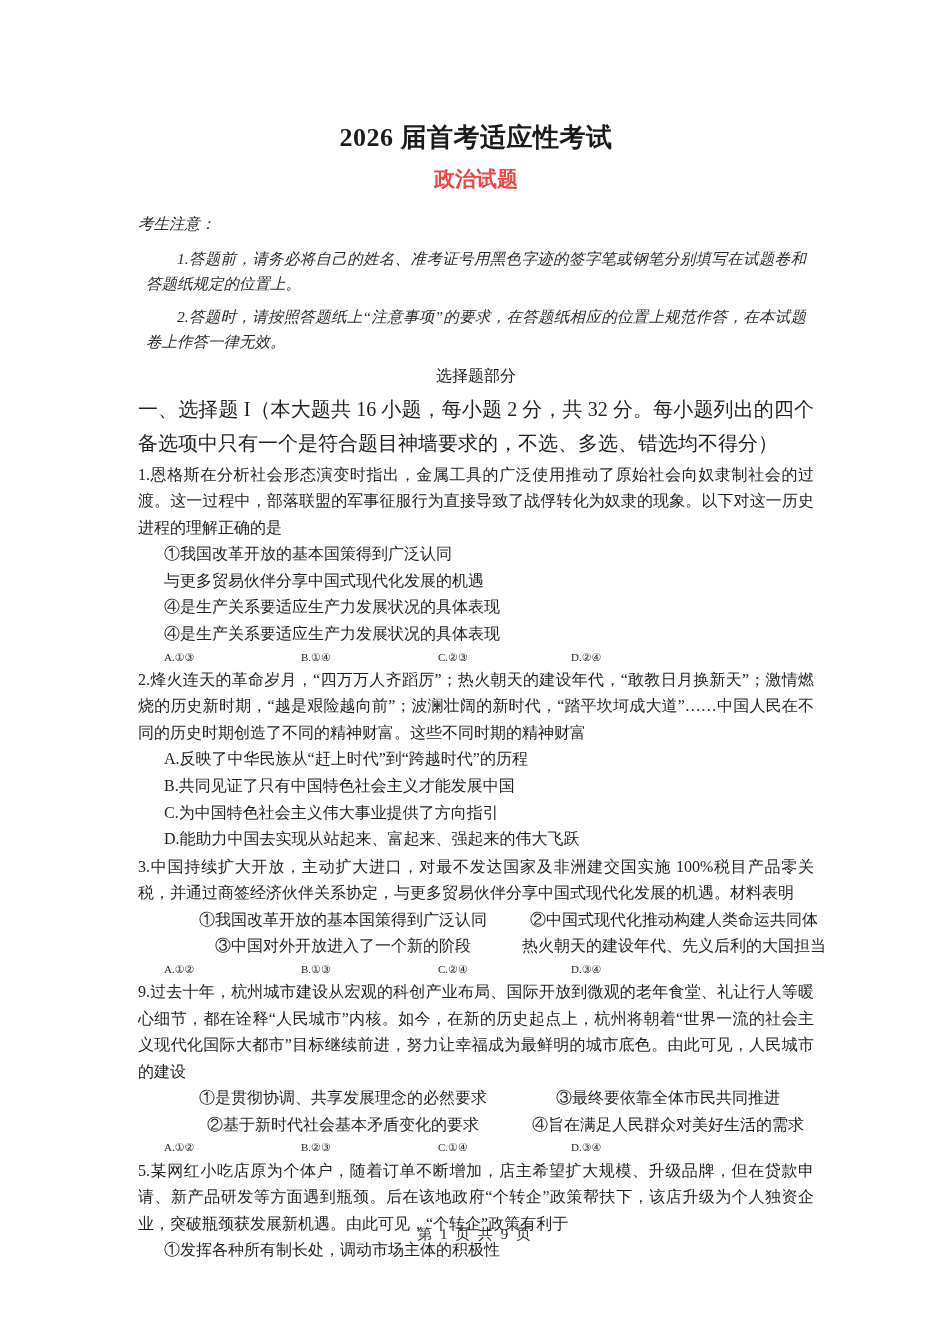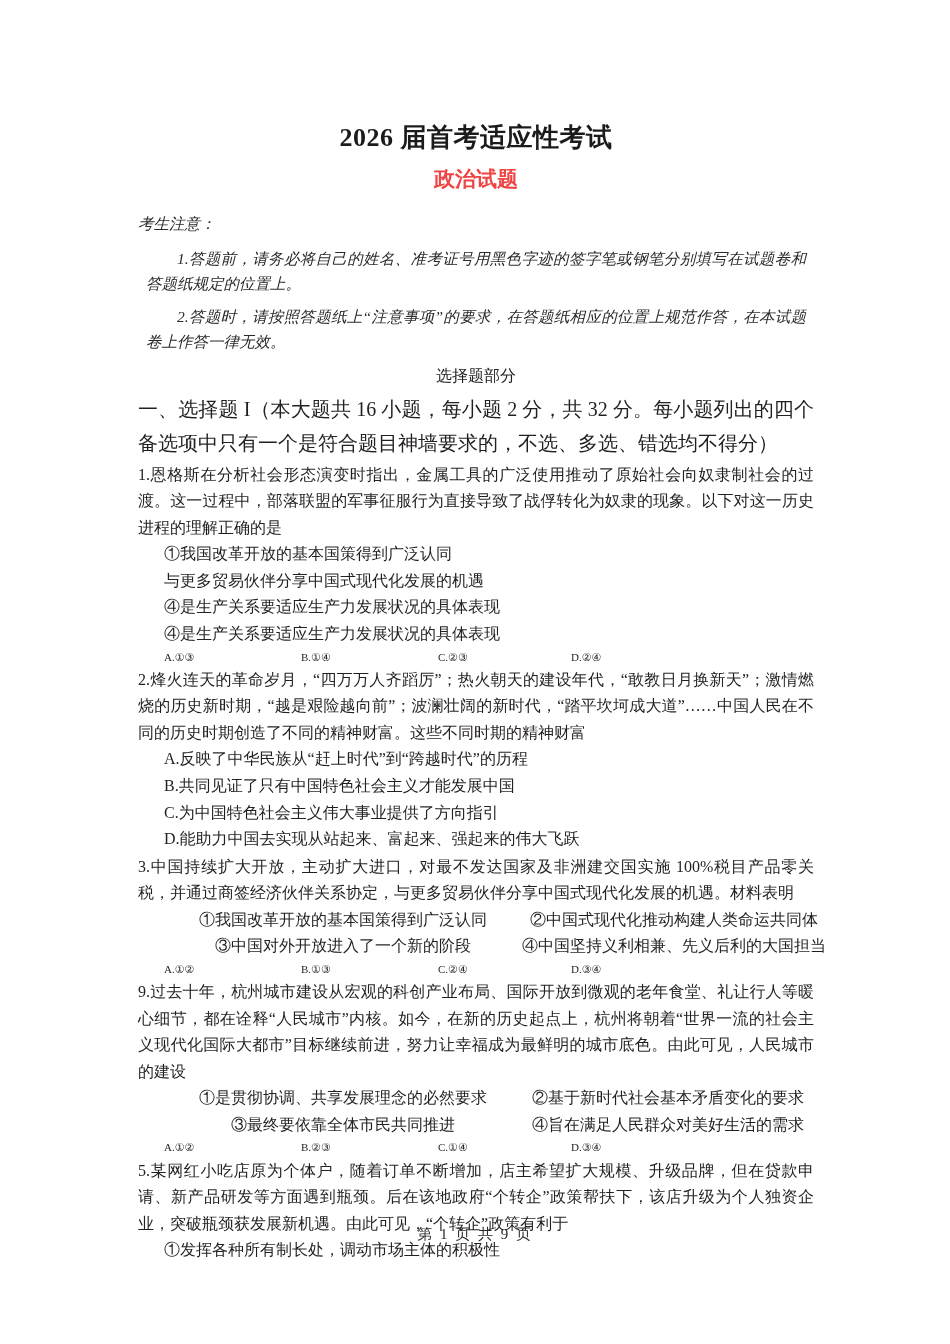--- a/index.html
+++ b/index.html
@@ -174,36 +174,36 @@
       <p class="q-opt">C.为中国特色社会主义伟大事业提供了方向指引</p>
       <p class="q-opt">D.能助力中国去实现从站起来、富起来、强起来的伟大飞跃</p>
     </div>
 
     <div class="question">
       <p class="q-stem">3.中国持续扩大开放，主动扩大进口，对最不发达国家及非洲建交国实施 100%税目产品零关税，并通过商签经济伙伴关系协定，与更多贸易伙伴分享中国式现代化发展的机遇。材料表明</p>
       <div class="q-opt-grid">
         <span>①我国改革开放的基本国策得到广泛认同</span>
         <span>②中国式现代化推动构建人类命运共同体</span>
         <span>③中国对外开放进入了一个新的阶段</span>
-        <span>④中国坚持义利相兼、先义后利的大国担当</span>
+        <span>热火朝天的建设年代、先义后利的大国担当</span>
       </div>
       <div class="q-choices">
         <span>A.①②</span>
         <span>B.①③</span>
         <span>C.②④</span>
         <span>D.③④</span>
       </div>
     </div>
 
     <div class="question">
       <p class="q-stem">9.过去十年，杭州城市建设从宏观的科创产业布局、国际开放到微观的老年食堂、礼让行人等暖心细节，都在诠释“人民城市”内核。如今，在新的历史起点上，杭州将朝着“世界一流的社会主义现代化国际大都市”目标继续前进，努力让幸福成为最鲜明的城市底色。由此可见，人民城市的建设</p>
       <div class="q-opt-grid">
         <span>①是贯彻协调、共享发展理念的必然要求</span>
+        <span>③最终要依靠全体市民共同推进</span>
         <span>②基于新时代社会基本矛盾变化的要求</span>
-        <span>③最终要依靠全体市民共同推进</span>
         <span>④旨在满足人民群众对美好生活的需求</span>
       </div>
       <div class="q-choices">
         <span>A.①②</span>
         <span>B.②③</span>
         <span>C.①④</span>
         <span>D.③④</span>
       </div>
     </div>
 

